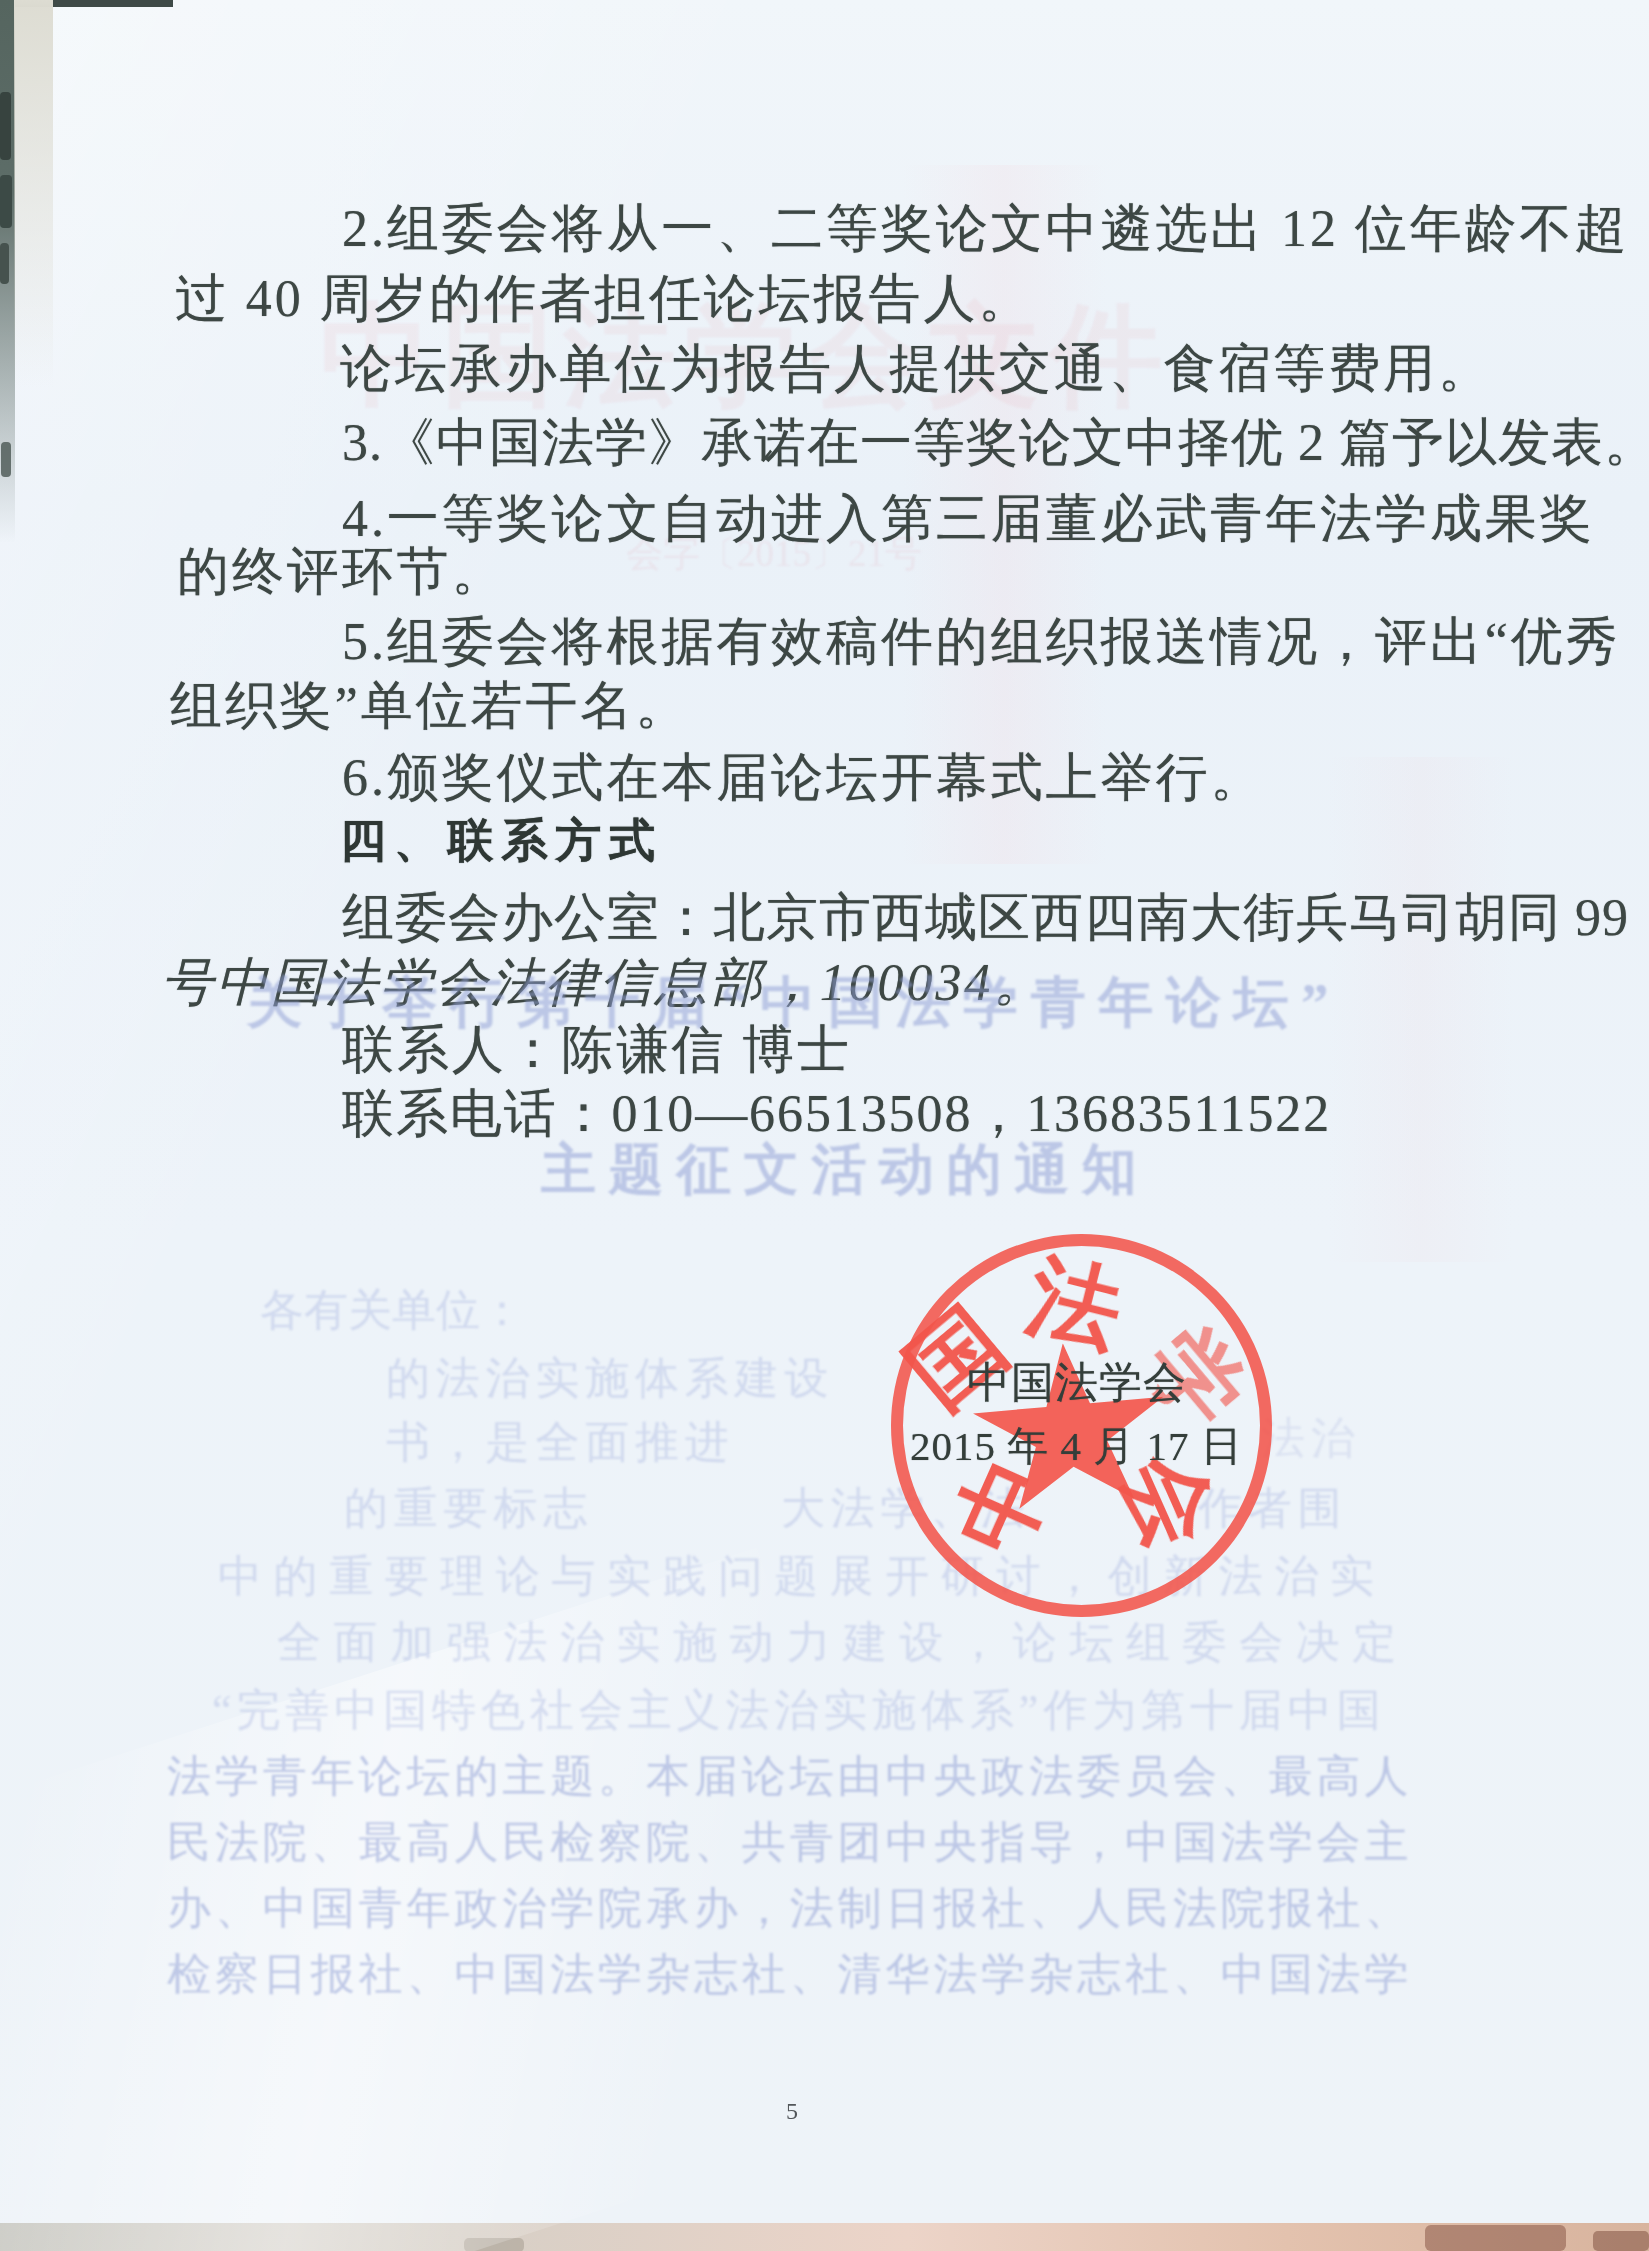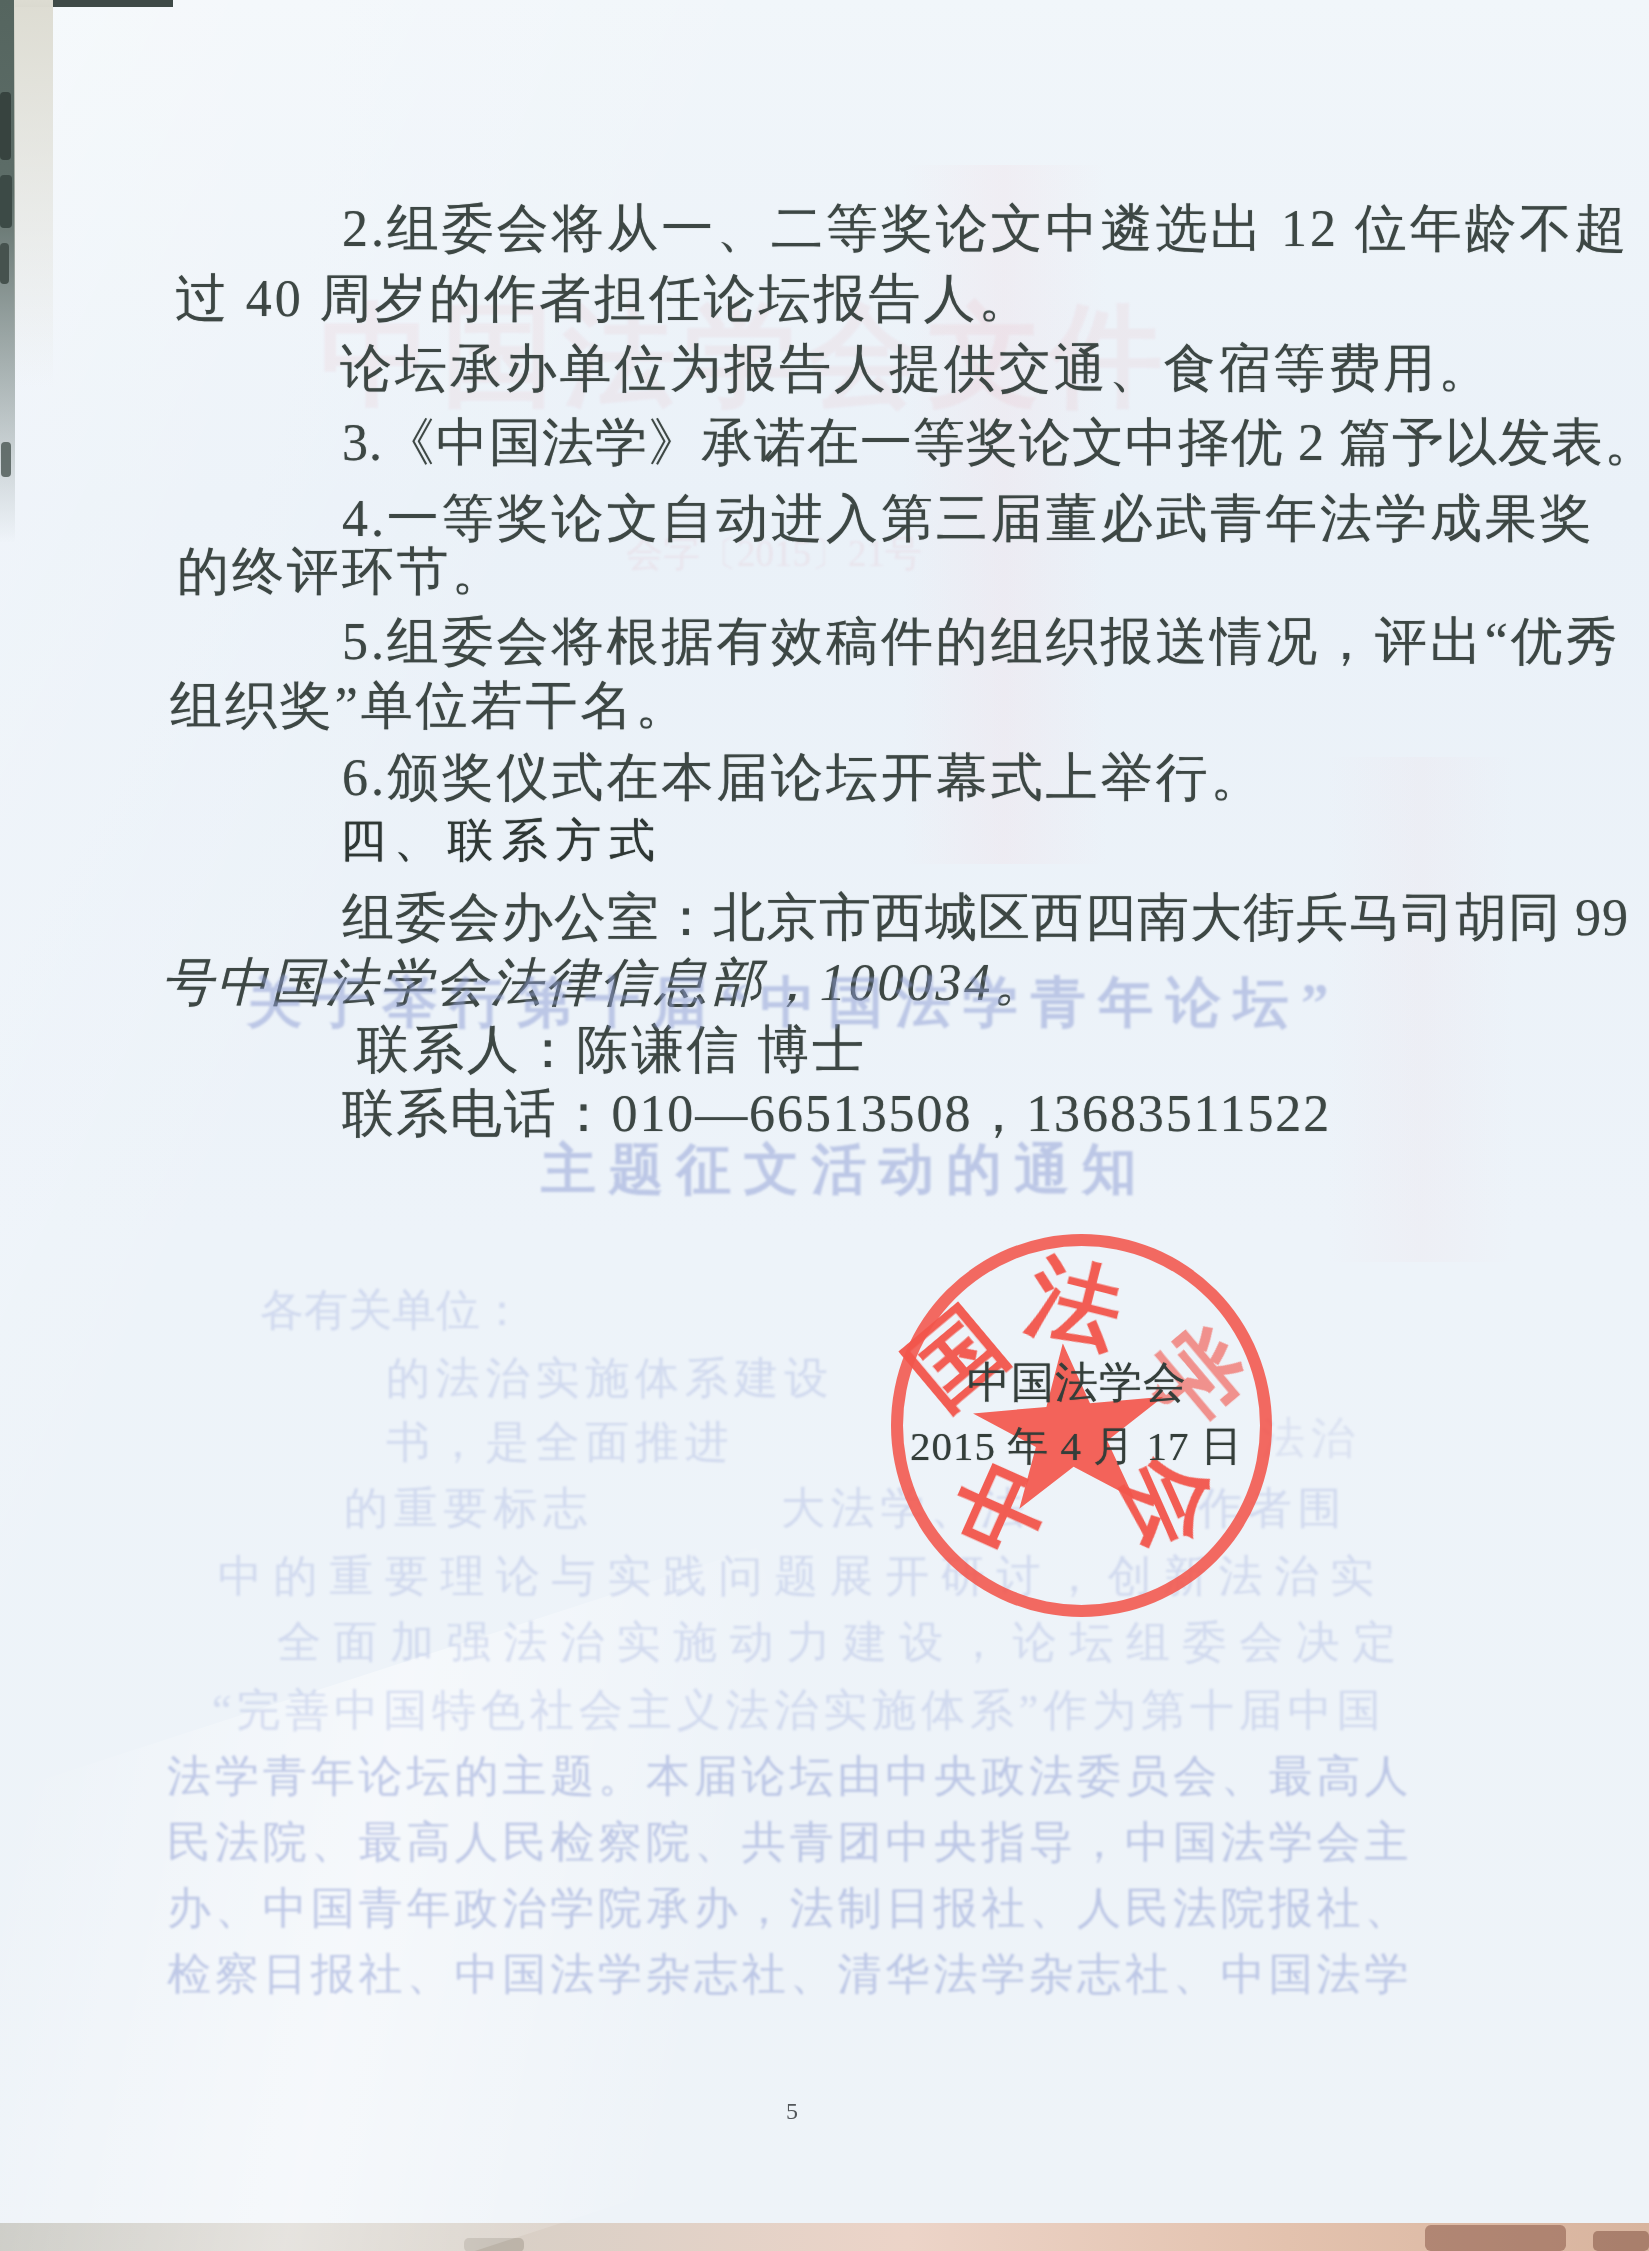--- a/index.html
+++ b/index.html
@@ -5,21 +5,21 @@
   html,body{margin:0;padding:0;background:#9aa4a2;}
   .page{
     position:relative;width:1650px;height:2251px;overflow:hidden;
     background:
       linear-gradient(115deg, rgba(255,255,255,.35) 0%, rgba(255,255,255,0) 30%),
       linear-gradient(180deg,#f1f6fa 0%,#eaf1f8 22%,#edf3f9 55%,#eef3f8 100%);
     font-family:"Liberation Serif","DejaVu Serif",serif;
   }
   .tline{position:absolute;white-space:nowrap;font-size:52px;letter-spacing:2.9px;color:#3d4744;
          text-shadow:0 0 1px rgba(61,71,68,.55);}
-  .bold{font-weight:normal;color:#2e3734;text-shadow:0 0 1px rgba(30,40,36,.8);}
+  .bold{font-weight:bold;color:#2e3734;text-shadow:0 0 1px rgba(30,40,36,.8);}
   .faint{position:absolute;white-space:nowrap;filter:blur(1.2px);}
   .fb-strong{color:rgba(143,160,213,.52);}
   .fb-mid{color:rgba(156,171,219,.34);}
   .fb-low{color:rgba(165,178,222,.26);}
   .fp{color:rgba(233,135,148,.09);}
   .seal-ring{position:absolute;left:891px;top:1234px;width:357px;height:359px;border:12.6px solid rgba(242,85,75,.88);
              border-radius:50%;filter:blur(0.6px);}
   .seal-char{position:absolute;font-size:92px;font-weight:bold;color:rgba(242,85,75,.95);filter:blur(0.7px);}
   .seal-star{position:absolute;left:971px;top:1343px;width:199px;height:177px;background:rgba(243,88,78,.93);
              transform:rotate(-5deg);filter:blur(0.6px);
@@ -57,21 +57,21 @@
   <div class="tline" style="left:340px;top:334px;">论坛承办单位为报告人提供交通、食宿等费用。</div>
   <div class="tline" style="left:342px;top:408px;letter-spacing:1px;">3.《中国法学》承诺在一等奖论文中择优 2 篇予以发表。</div>
   <div class="tline" style="left:342px;top:473px;margin-top:11px;">4.一等奖论文自动进入第三届董必武青年法学成果奖</div>
   <div class="tline" style="left:177px;top:537px;">的终评环节。</div>
   <div class="tline" style="left:342px;top:607px;">5.组委会将根据有效稿件的组织报送情况，评出“优秀</div>
   <div class="tline" style="left:170px;top:671px;">组织奖”单位若干名。</div>
   <div class="tline" style="left:342px;top:743px;">6.颁奖仪式在本届论坛开幕式上举行。</div>
   <div class="tline bold" style="left:340px;top:810px;font-size:46px;letter-spacing:7.8px;">四、联系方式</div>
   <div class="tline" style="left:342px;top:883px;letter-spacing:1px;">组委会办公室：北京市西城区西四南大街兵马司胡同 99</div>
   <div class="tline" style="left:161px;top:948px;font-style:italic;">号中国法学会法律信息部，100034。</div>
-  <div class="tline" style="left:342px;top:1015px;margin-left:15px;">联系人：陈谦信  博士</div>
+  <div class="tline" style="left:342px;top:1015px;">联系人：陈谦信  博士</div>
   <div class="tline" style="left:342px;top:1079px;letter-spacing:1.9px;">联系电话：010—66513508，13683511522</div>
 
   <div class="faint fb-strong" style="left:247px;top:966px;font-size:55px;letter-spacing:12.6px;font-weight:bold;">关于举行第十届“中国法学青年论坛”</div>
   <div class="faint fb-strong" style="left:541px;top:1133px;font-size:55px;letter-spacing:12.6px;font-weight:bold;">主题征文活动的通知</div>
   <div class="faint fb-mid" style="left:260px;top:1281px;font-size:44px;">各有关单位：</div>
   <div class="faint fb-mid" style="left:386px;top:1349px;font-size:44px;letter-spacing:5.8px;">的法治实施体系建设</div>
   <div class="faint fb-mid" style="left:386px;top:1413px;font-size:44px;letter-spacing:5.8px;">书，是全面推进</div>
   <div class="faint fb-low" style="left:1261px;top:1409px;font-size:44px;letter-spacing:5.8px;">法治</div>
   <div class="faint fb-mid" style="left:344px;top:1479px;font-size:44px;letter-spacing:5.8px;">的重要标志</div>
   <div class="faint fb-mid" style="left:781px;top:1479px;font-size:44px;letter-spacing:5.8px;">大法学、法</div>

